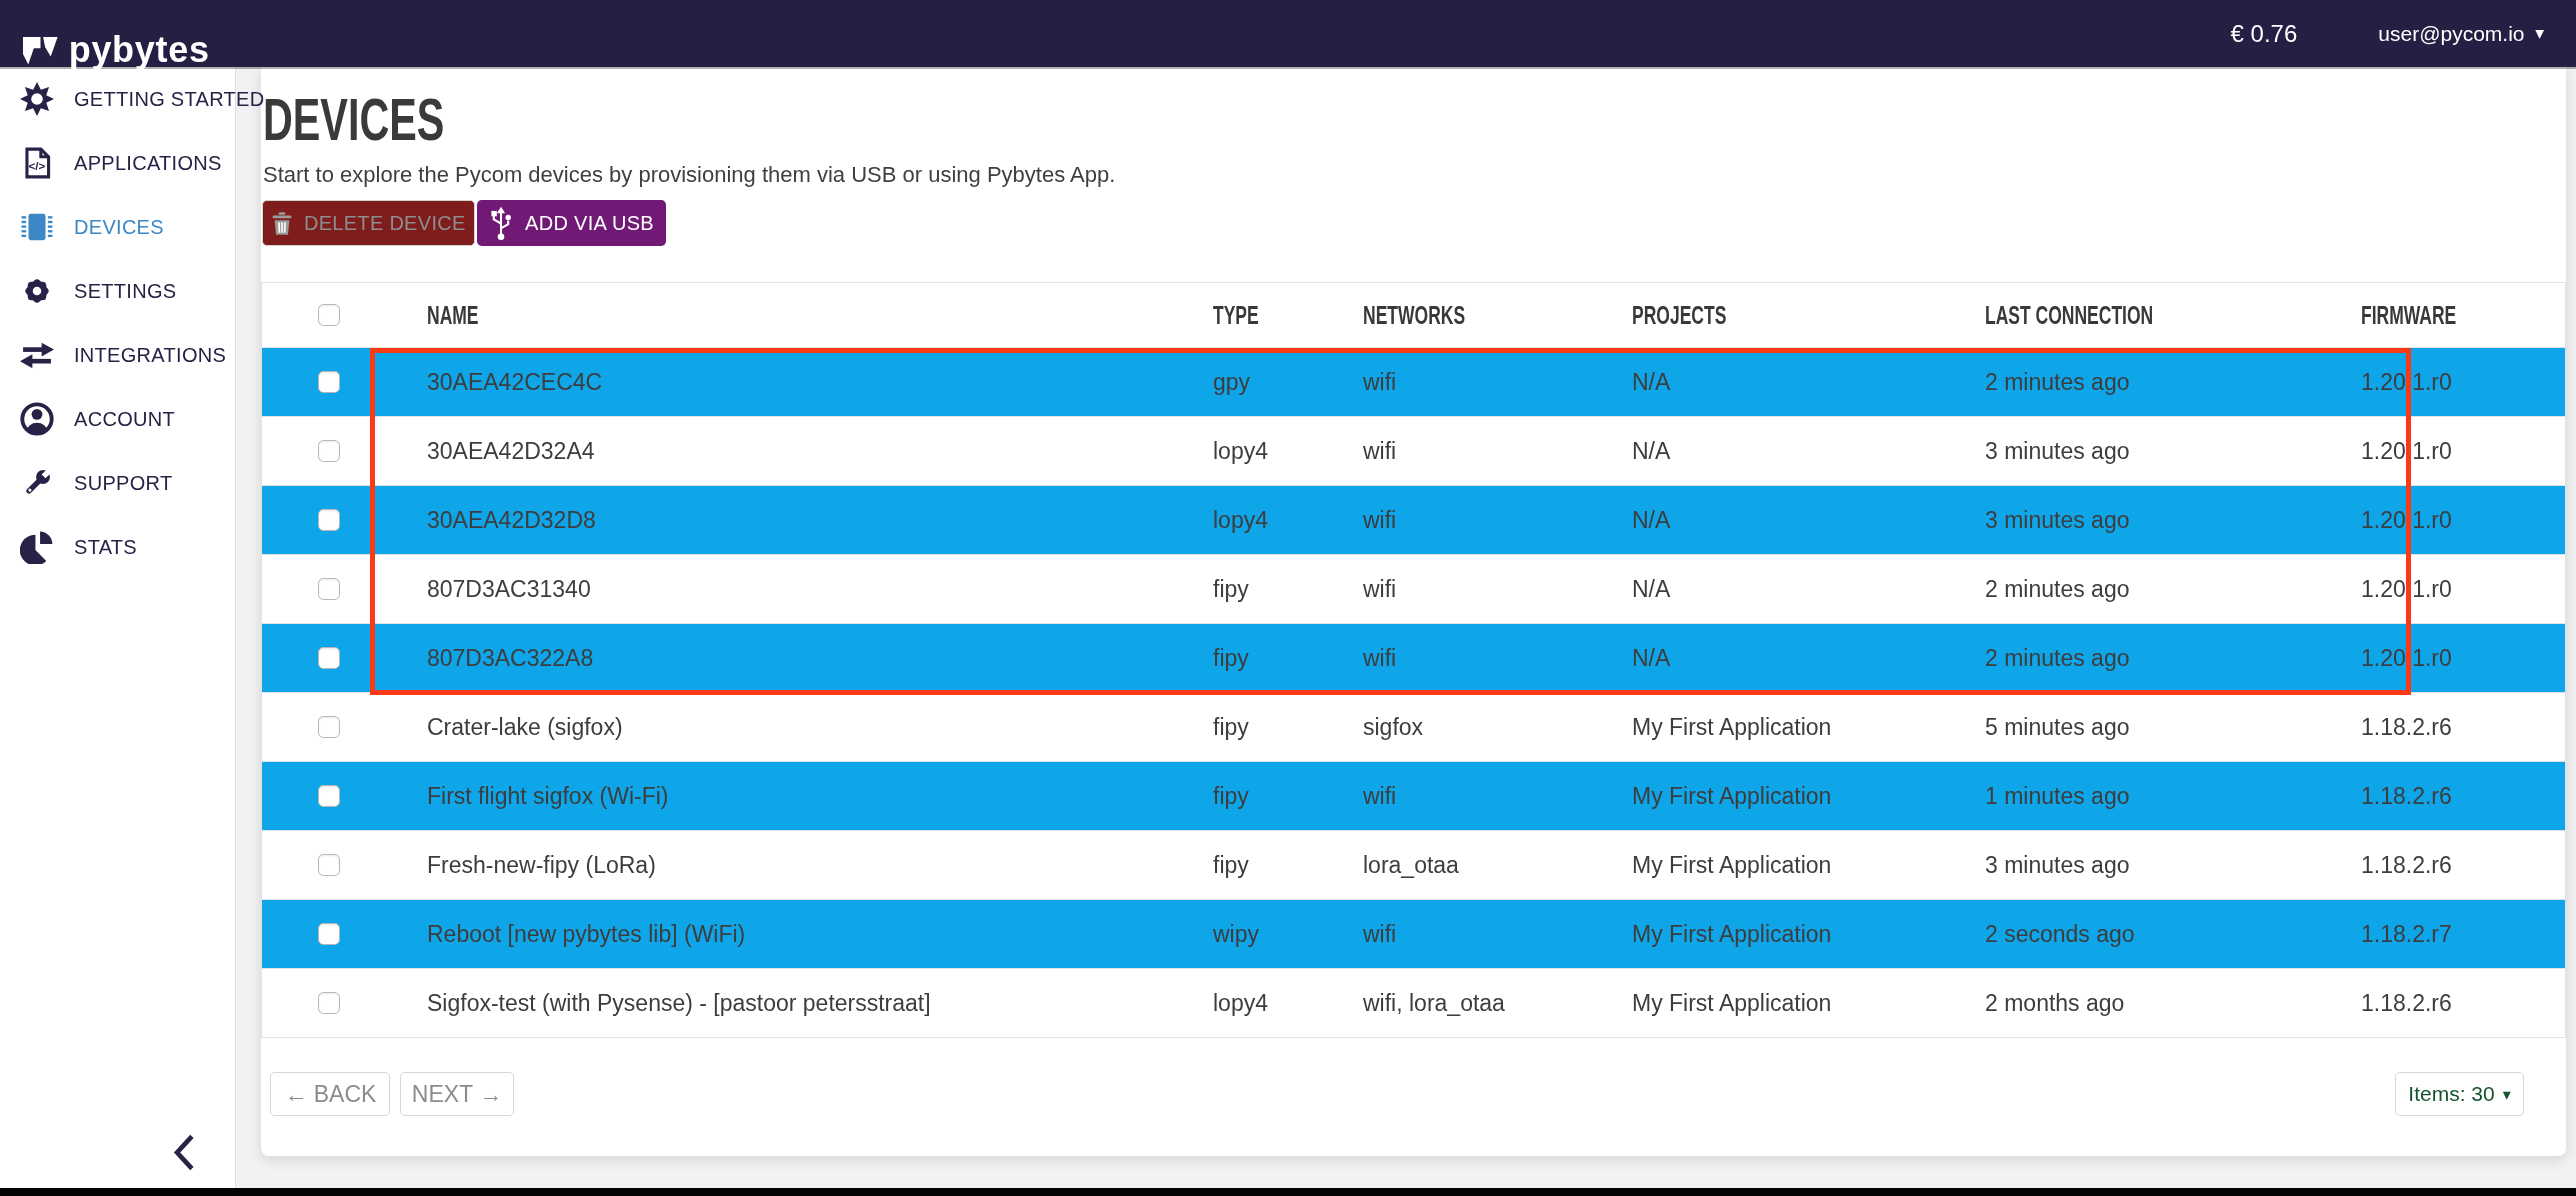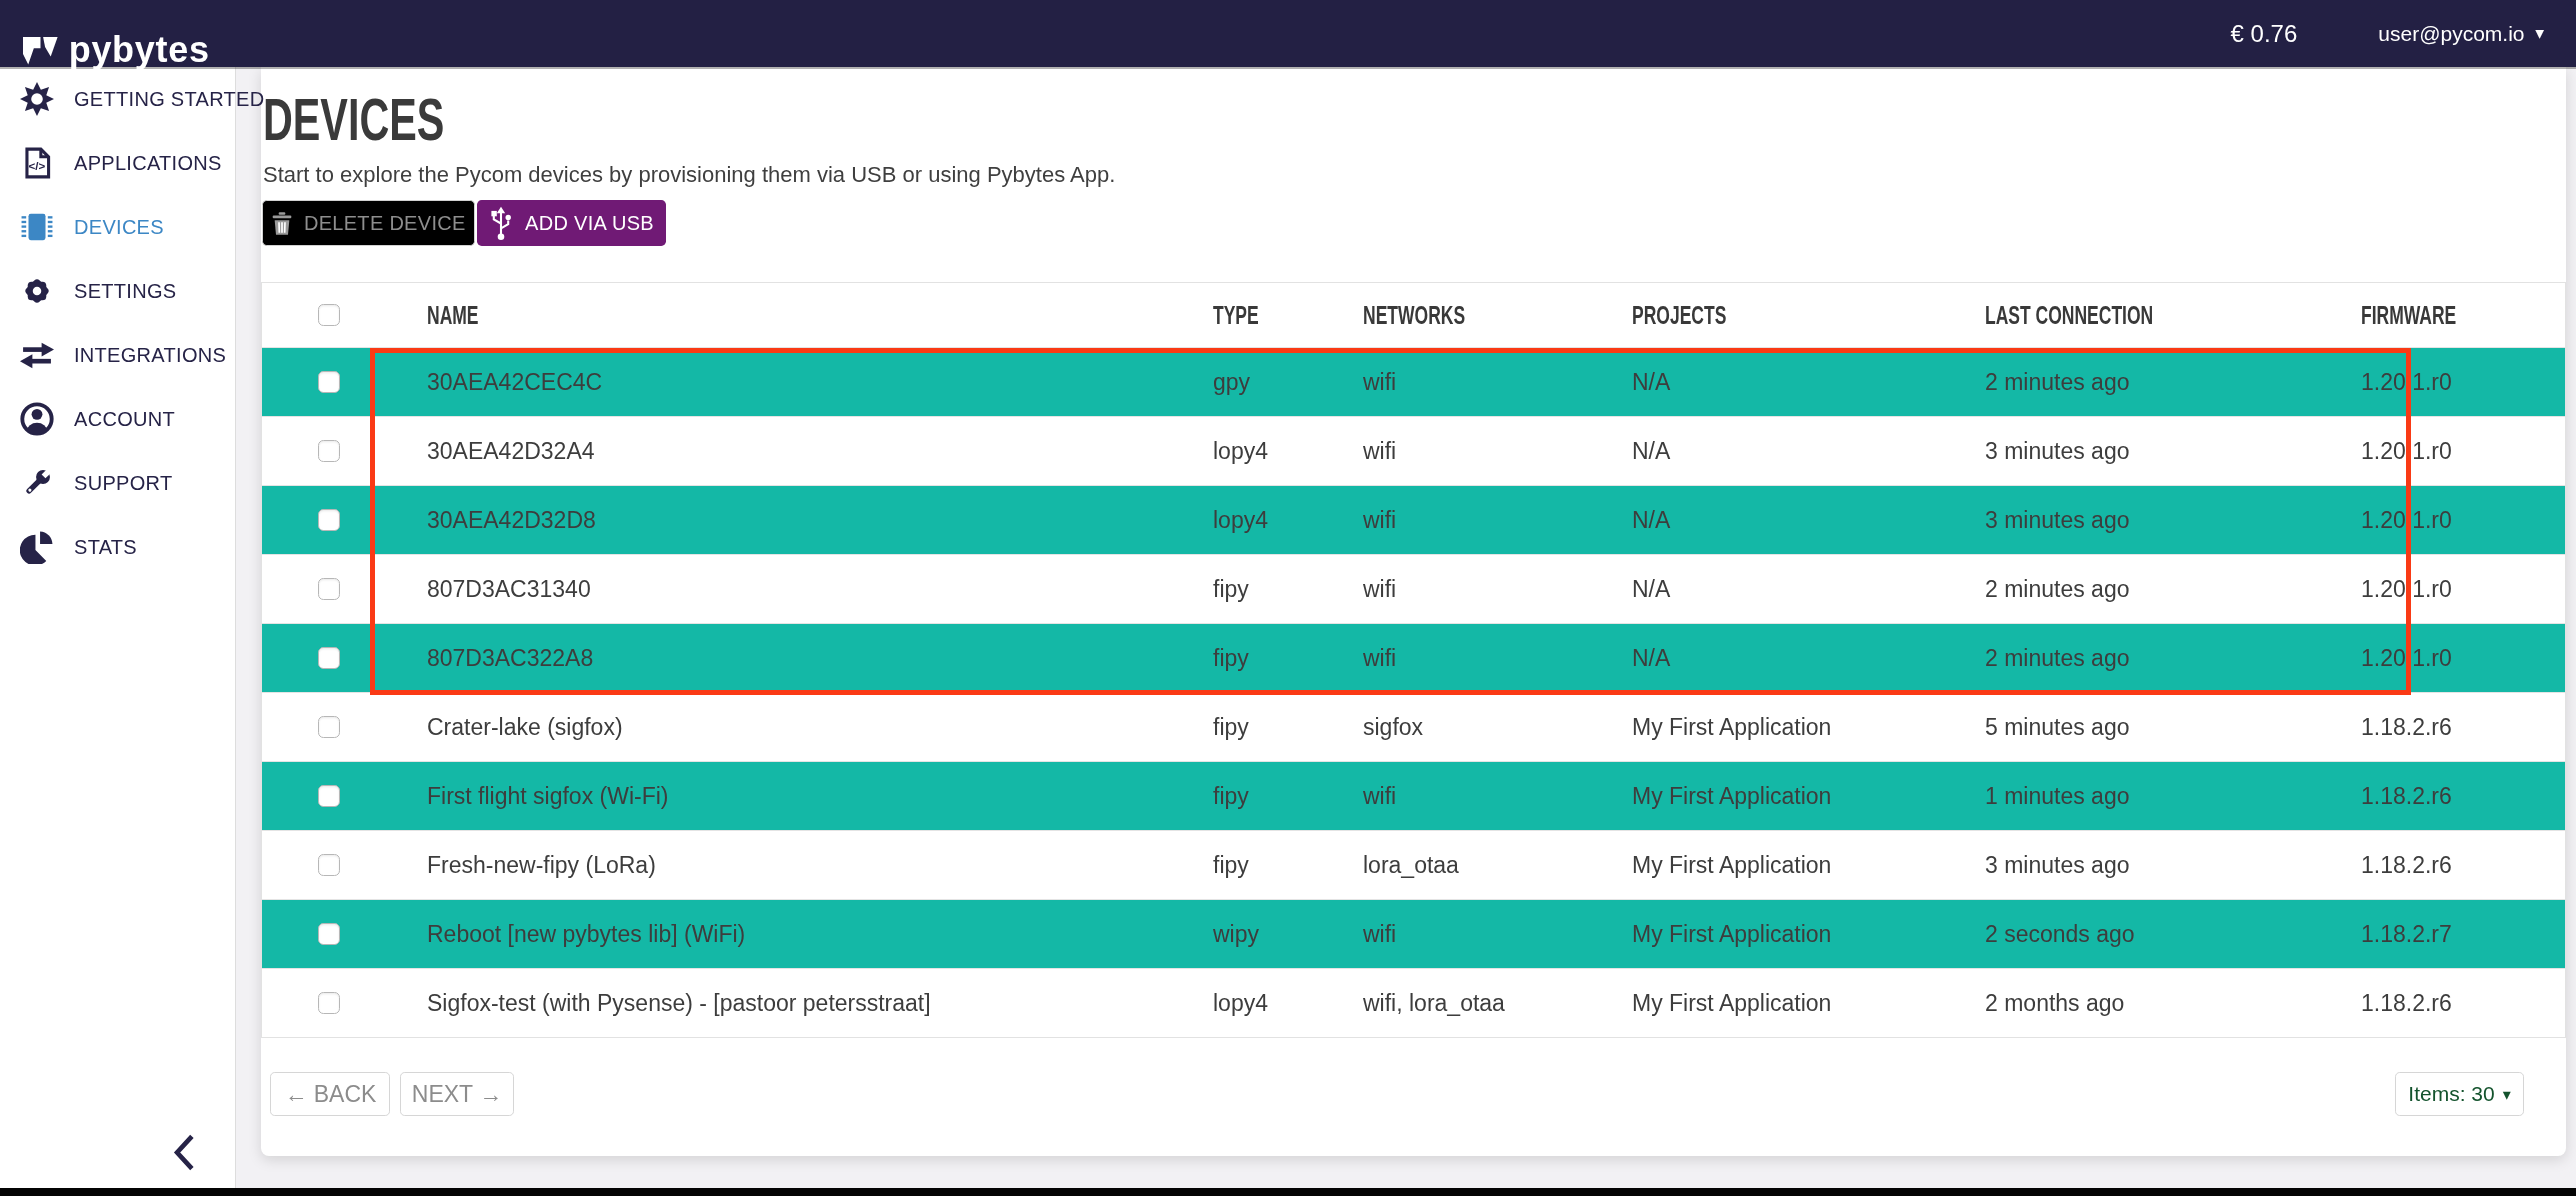--- a/index.html
+++ b/index.html
@@ -44,31 +44,31 @@
     background:#fff; border-radius:0 0 8px 8px;
     box-shadow:0 4px 13.4px rgba(0,0,0,.13); z-index:5;
   }
   .cond { display:inline-block; transform:scaleX(.70); transform-origin:0 50%; white-space:nowrap; }
   .page-title { position:absolute; left:2px; top:24px; font-size:59px; font-weight:700; color:#3a3a3a; line-height:1; }
   .page-sub { position:absolute; left:2px; top:95px; font-size:22px; color:#3f3f3f; }
 
   .btn { display:flex; align-items:center; justify-content:center; gap:12px;
          border-radius:4.7px; font-size:20px; letter-spacing:0.3px; cursor:pointer; }
   .btn-delete { position:absolute; left:1.3px; top:133px; width:213px; height:46px;
-    background:#000000; border:1.3px solid #d2d2d2; color:#8e8e8e; }
+    background:#7f1d1d; border:1.3px solid #d2d2d2; color:#8e8e8e; }
   .btn-add { position:absolute; left:216px; top:133px; width:189px; height:46px;
     background:#701a75; color:#fff; border:none; }
 
   
   .tablewrap { position:absolute; left:0; top:215px; width:2305px; border:1.3px solid #e2e2e2; background:#fff; }
   .thead, .trow { display:grid; grid-template-columns:121px 786px 150px 269px 353px 376px 246px; align-items:center;padding-left:44px; }
   .thead { height:64px; background:#fff; }
   .thead .hlbl { font-size:25px; font-weight:700; color:#393939; }
   .trow { height:69px; border-top:1.3px solid #e4e4e4; background:#fff; }
-  .trow.odd { background:#14b8a6; }
+  .trow.odd { background:#0ea5e9; }
   .cell { font-size:23px; color:#3d3d3d; overflow:hidden; white-space:nowrap; }
   .c-check { display:flex; align-items:center; }
   .cb { width:21.5px; height:21.5px; margin-left:12px; border:1.3px solid #b7b7b7; border-radius:5.4px;
         background:#fff; box-shadow:inset 0 1.3px 2px rgba(0,0,0,.08); cursor:pointer; flex:0 0 21.5px; }
   .highlight-rect {
     position:absolute; left:109px; top:281px; width:2041px; height:347px;
     border:5.4px solid #fa3a15; pointer-events:none; z-index:8;
   }
 
   

